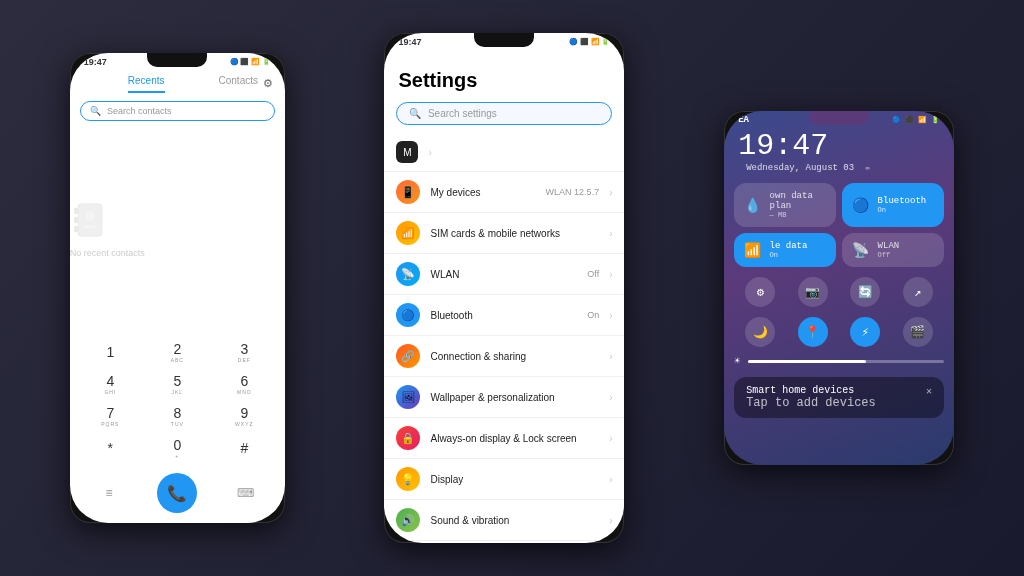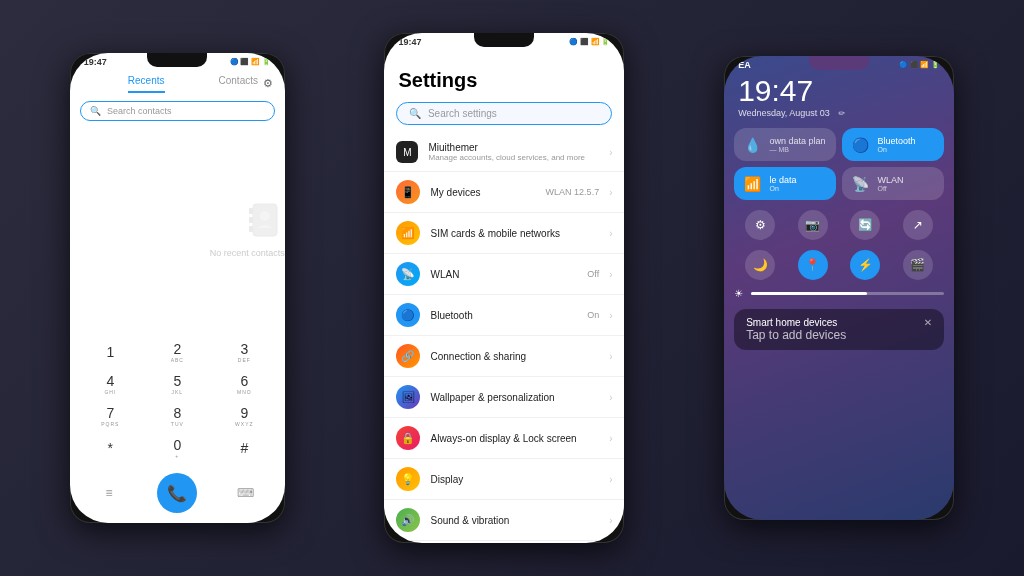--- a/index.html
+++ b/index.html
@@ -40,21 +40,22 @@
       height: 470px;
     }
     
     .phone-2 {
       width: 240px;
       height: 510px;
     }
     
     .phone-3 {
       width: 230px;
-      height: 464px;
+      height: 354px;
+      font-family: Liberation Mono, monospace;
     }
 
     .phone-screen {
       position: absolute;
       top: 0; left: 0; right: 0; bottom: 0;
       border-radius: 38px;
       overflow: hidden;
     }
 
     
@@ -110,21 +111,21 @@
       align-items: center;
       gap: 5px;
       font-size: 9px;
       color: #999;
     }
     .search-icon-sm { color: #2196F3; font-size: 9px; }
     .no-contacts {
       flex: 1;
       display: flex;
       flex-direction: column;
-      align-items: flex-end;
+      align-items: flex-start;
       justify-content: center;
       color: #ccc;
       font-size: 9px;
       gap: 8px;
     }
     .contacts-icon {
       width: 40px;
       height: 40px;
       opacity: 0.3;
     }
@@ -236,21 +237,21 @@
 
     
     .qs-screen {
       background: linear-gradient(160deg, #3a4a8c 0%, #5b3a7a 40%, #2a3a6c 100%);
       height: 100%;
       display: flex;
       flex-direction: column;
       color: white;
     }
     .qs-time { font-size: 30px; font-weight: 300; padding: 2px 14px 0; }
-    .qs-date { font-size: 9px; padding: 0 14px 6px; color: rgba(255,255,255,0.8); }
+    .qs-date { font-size: 9px; padding: 0 14px 6px; color: rgba(255,255,255,0.8); margin-left: 8px; }
     .qs-grid {
       display: grid;
       grid-template-columns: 1fr 1fr;
       gap: 6px;
       padding: 4px 10px;
     }
     .qs-tile {
       border-radius: 12px;
       padding: 8px 10px;
       display: flex;
@@ -418,24 +419,20 @@
           <span class="status-icons">🔵 ⬛ 📶 🔋</span>
         </div>
         <div class="settings-header">Settings</div>
         <div class="settings-search">
           <span style="color:#2196F3;">🔍</span>
           <span>Search settings</span>
         </div>
         <div class="settings-list">
           <div class="settings-item">
             <div class="settings-item-icon icon-miui" style="font-size:10px;color:white;background:#222;border-radius:6px;">M</div>
-            <div class="settings-item-text">
-              <div class="settings-item-title">Miuithemer</div>
-              <div class="settings-item-sub">Manage accounts, cloud services, and more</div>
-            </div>
             <span class="settings-item-arrow">›</span>
           </div>
           <div class="settings-item">
             <div class="settings-item-icon icon-device" style="font-size:11px;">📱</div>
             <div class="settings-item-text">
               <div class="settings-item-title">My devices</div>
             </div>
             <span class="settings-item-value">WLAN 12.5.7</span>
             <span class="settings-item-arrow">›</span>
           </div>

